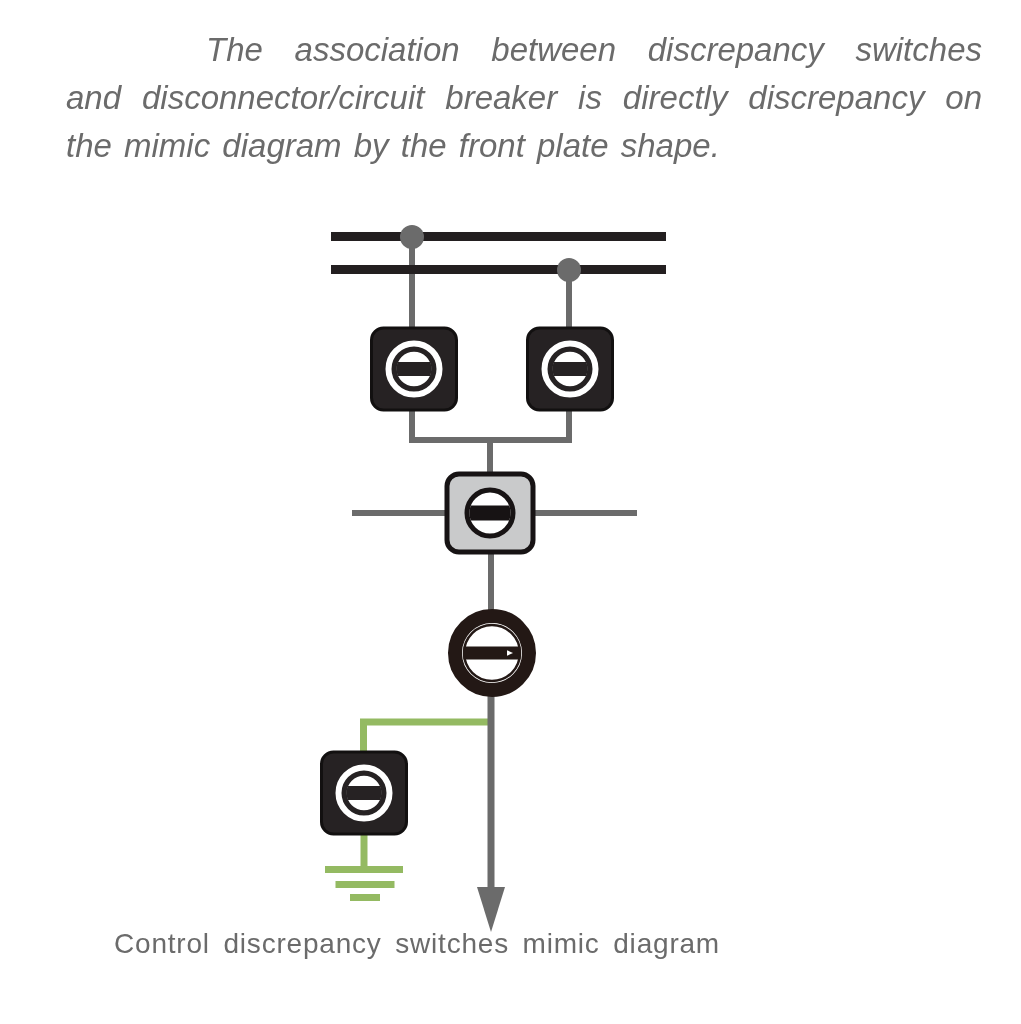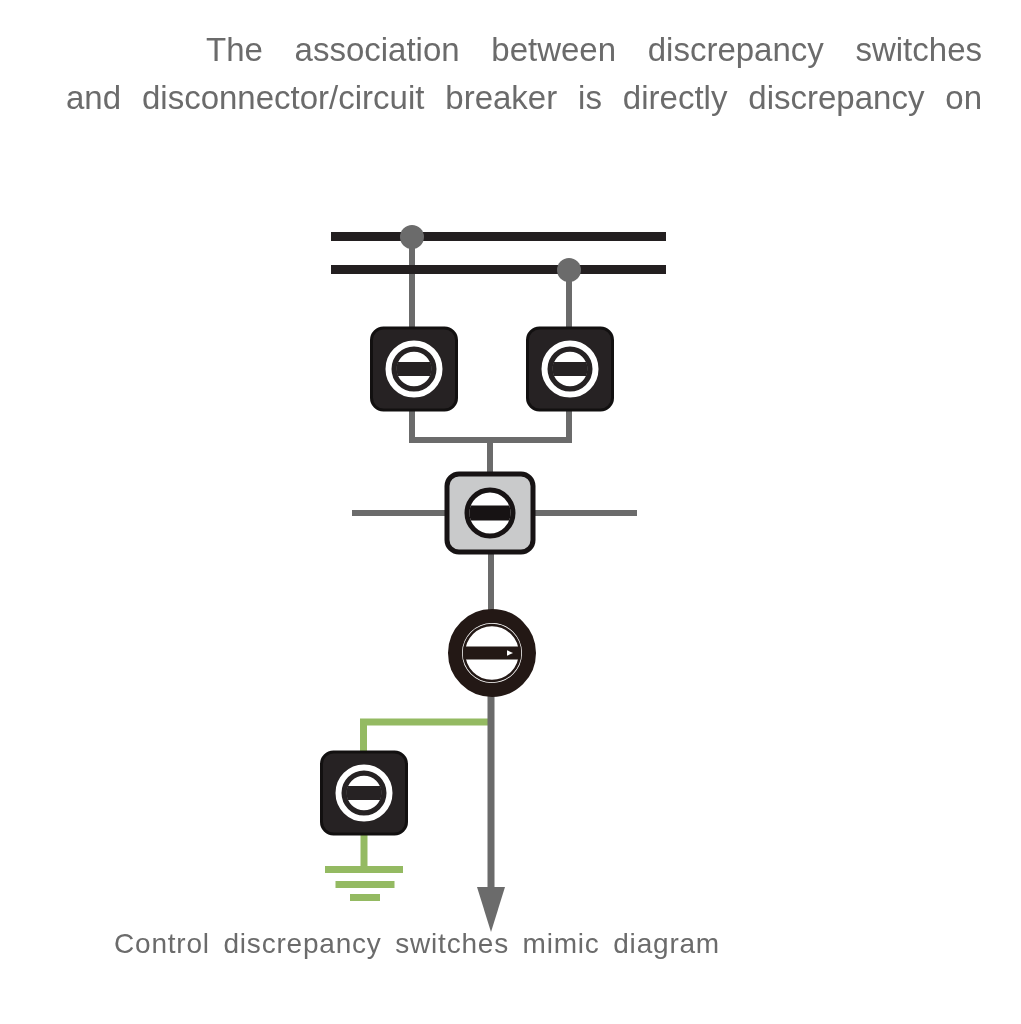--- a/index.html
+++ b/index.html
@@ -13,21 +13,21 @@
   .canvas { position: absolute; inset: 0; width: 1021px; height: 1024px; }
 
   
   .paragraph {
     position: absolute;
     left: 66px; top: 26px; width: 916px;
     color: var(--text, #6b6b6b);
     font-size: 33px; line-height: 48px;
     word-spacing: 3px;
   }
-  .pline { text-align: justify; text-align-last: justify; }
+  .pline { text-align: justify; text-align-last: justify; font-style: italic; }
   .pline.first { text-indent: 140px; }
   .pline.last { text-align: left; text-align-last: left; }
 
   
   .caption {
     position: absolute;
     left: 114px; top: 914px;
     color: var(--text, #6b6b6b);
     font-size: 28px; line-height: 40px;
     letter-spacing: 0.8px; word-spacing: 5px;
@@ -62,20 +62,21 @@
   .miniArrow { fill: var(--white, #ffffff); }
 </style>
 </head>
 <body>
 
 <div class="canvas">
 
   <div class="paragraph">
     <div class="pline first">The association between discrepancy switches</div>
     <div class="pline">and disconnector/circuit breaker is directly discrepancy on</div>
+    <div class="pline last">the mimic diagram by the front plate shape.</div>
   </div>
 
   <svg class="diagram" width="1021" height="1024" viewBox="0 0 1021 1024" xmlns="http://www.w3.org/2000/svg">
 
     <defs>
       <clipPath id="clip-small">
           <circle r="17.6"></circle>
         </clipPath>
       <clipPath id="clip-gray">
           <circle r="20.6"></circle>

